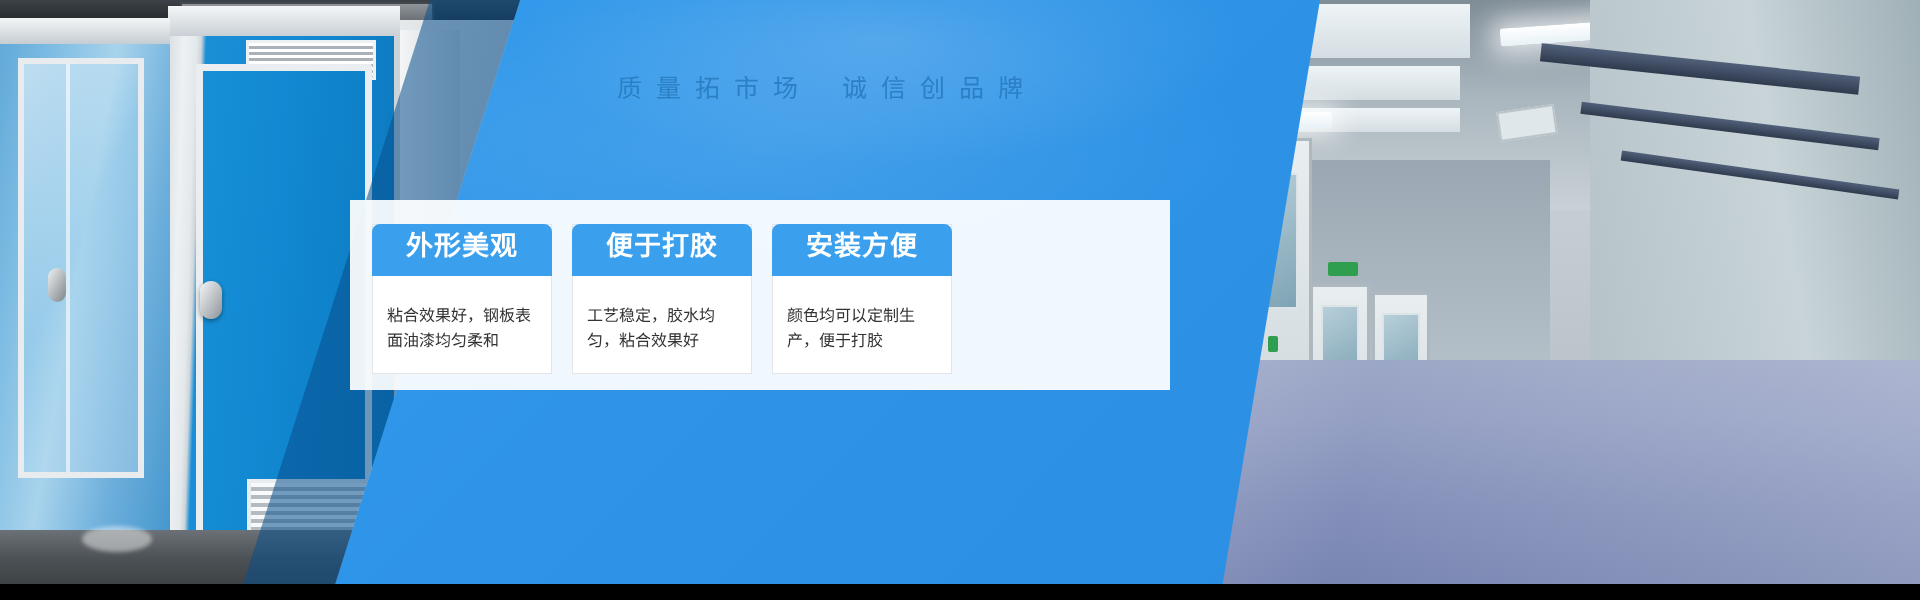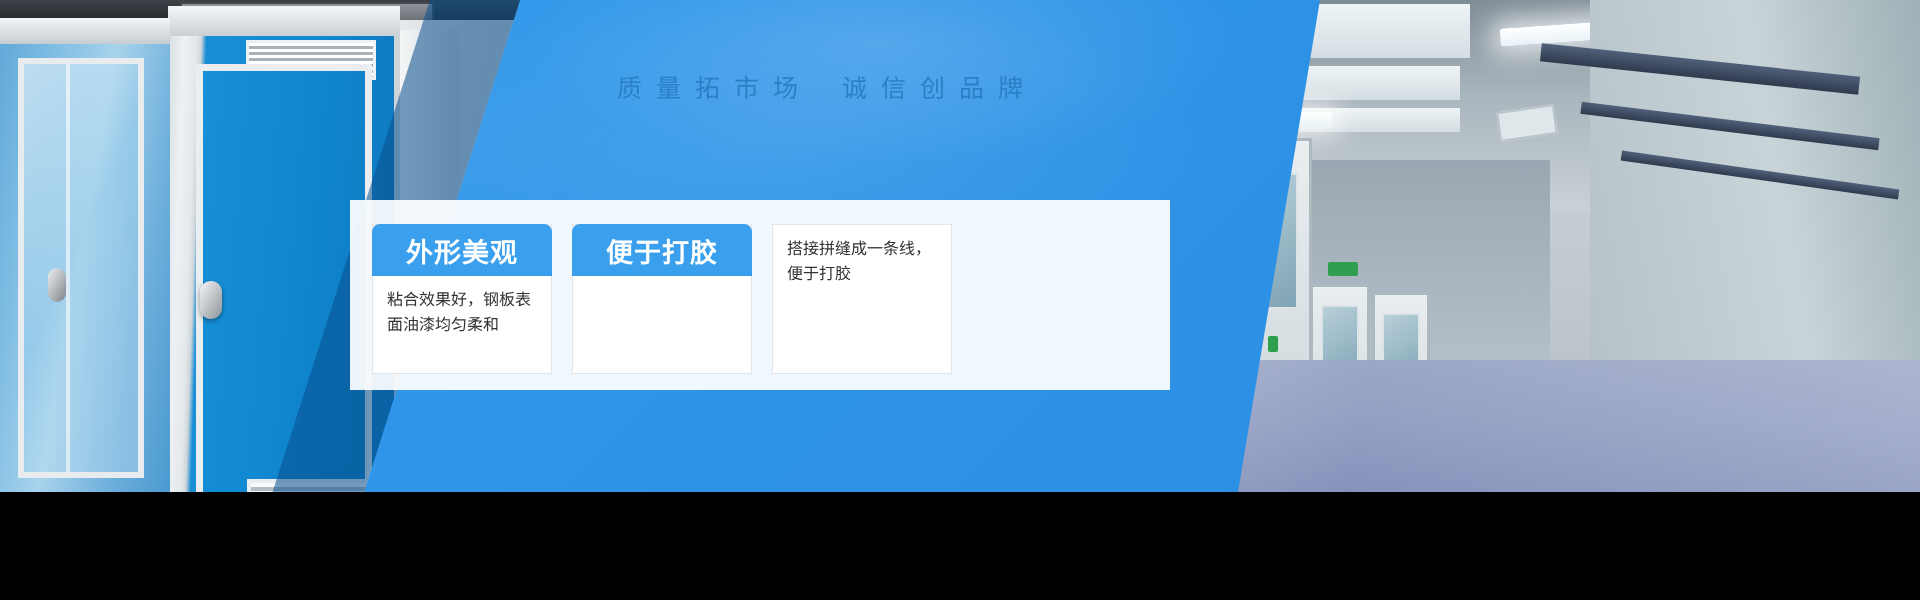--- a/index.html
+++ b/index.html
@@ -2,21 +2,21 @@
 <html lang="zh-CN"><head>
 <meta charset="utf-8">
 <title>Banner</title>
 <style>
   html,body{margin:0;padding:0;background:#000;}
   *{box-sizing:border-box;}
   body{font-family:"Liberation Sans","DejaVu Sans",sans-serif;}
 
   .banner{
     position:relative;
-    width:1920px;height:492px;
+    width:1920px;height:584px;
     overflow:hidden;
     background:#0b4f8a;
   }
 
   
   .photo-left{
     position:absolute;left:0;top:0;width:620px;height:600px;
     overflow:hidden;
     background:#1c6fb5;
   }
@@ -225,22 +225,22 @@
   .card{
     width:180px;height:150px;
     background:#ffffff;
     border:1px solid #e2e6e8;
     display:flex;flex-direction:column;
   }
   .card-head{
     height:52px;
     background:#3aa0ee;
     border-radius:8px 8px 0 0;
-    margin:-1px -1px 0 -1px;
-    display:flex;align-items:center;justify-content:center;
+    margin:-1px -1px 16px -1px;
+    display:flex;justify-content:center;
   }
   .card-head span{
     font-size:27px;font-weight:bold;color:#ffffff;letter-spacing:1px;
     font-family:"DejaVu Sans","Liberation Sans",sans-serif;
   }
   .card-body{
     flex:1;
     padding:12px 12px 8px 14px;
     font-size:16px;
     line-height:1.55;
@@ -333,23 +333,27 @@
         <div class="card-head">
           <span>外形美观</span>
         </div>
         <div class="card-body">粘合效果好，钢板表面油漆均匀柔和</div>
       </div>
 
       <div class="card">
         <div class="card-head">
           <span>便于打胶</span>
         </div>
+        <div class="card-body">工艺稳定，胶水均匀，粘合效果好</div>
       </div>
 
 
       <div class="card">
-        <div class="card-body">搭接拼缝成一条线，便于打胶</div>
+        <div class="card-head">
+          <span>安装方便</span>
+        </div>
+        <div class="card-body">颜色均可以定制生产，便于打胶</div>
       </div>
 
     </div>
   </div>
 
 </div>
 
 </body></html>

